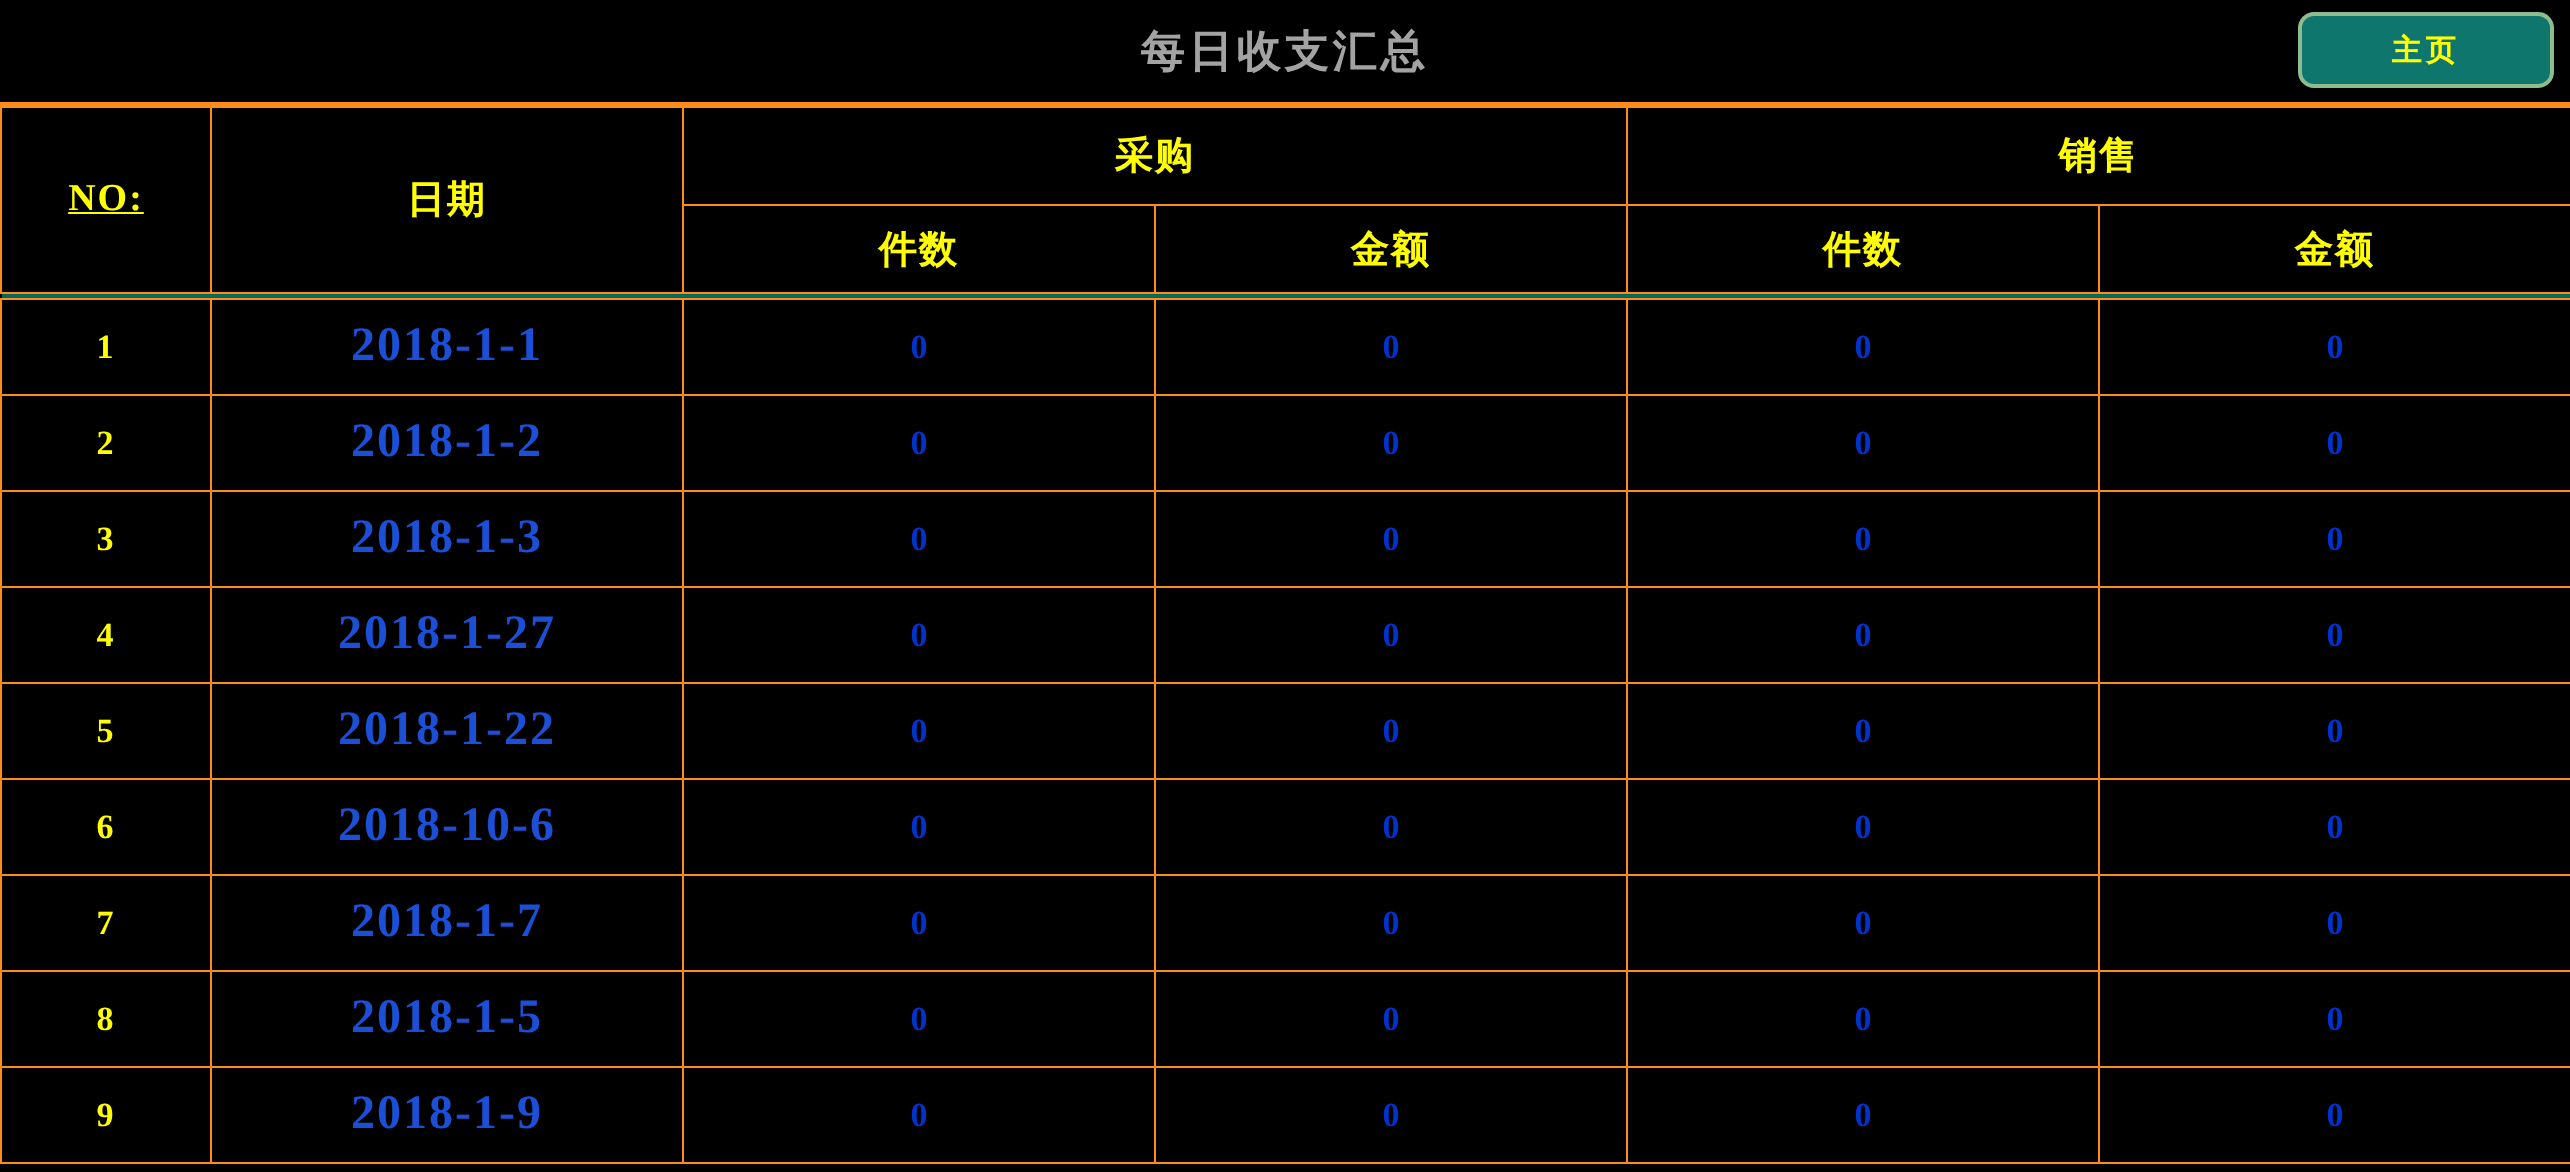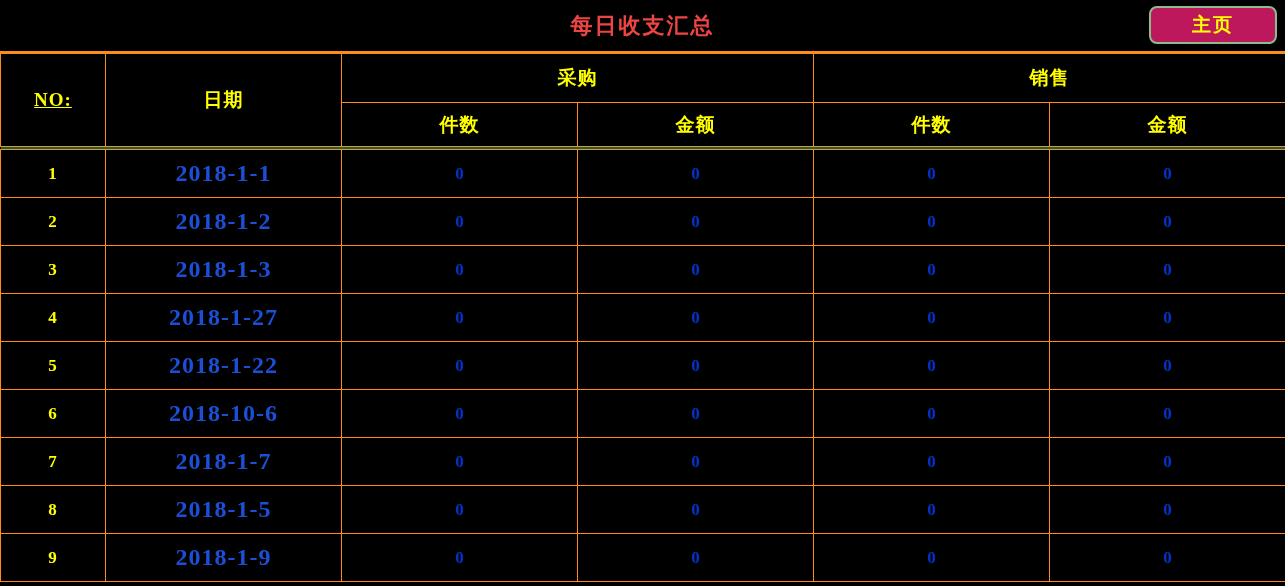--- a/index.html
+++ b/index.html
@@ -29,34 +29,34 @@
     height: 53px;
     border-bottom: 2px solid #ff8c1a;
     box-sizing: border-box;
     display: flex;
     align-items: center;
     justify-content: center;
   }
   .titlebar-title {
     font-size: 22px;
     font-weight: bold;
-    color: #ef4444;
+    color: #a3a3a3;
     letter-spacing: 2px;
   }
   .home-button {
     position: absolute;
     right: 8px;
     top: 6px;
     width: 128px;
     height: 38px;
     border: 2px solid #8fbc8f;
     border-radius: 8px;
-    background: #be185d;
-    color: #ffff00;
-    font-size: 19px;
+    background: #0f766e;
+    color: #ffff00;
+    font-size: 15px;
     font-weight: bold;
     letter-spacing: 2px;
     display: flex;
     align-items: center;
     justify-content: center;
     cursor: pointer;
     box-sizing: border-box;
   }
 
   

